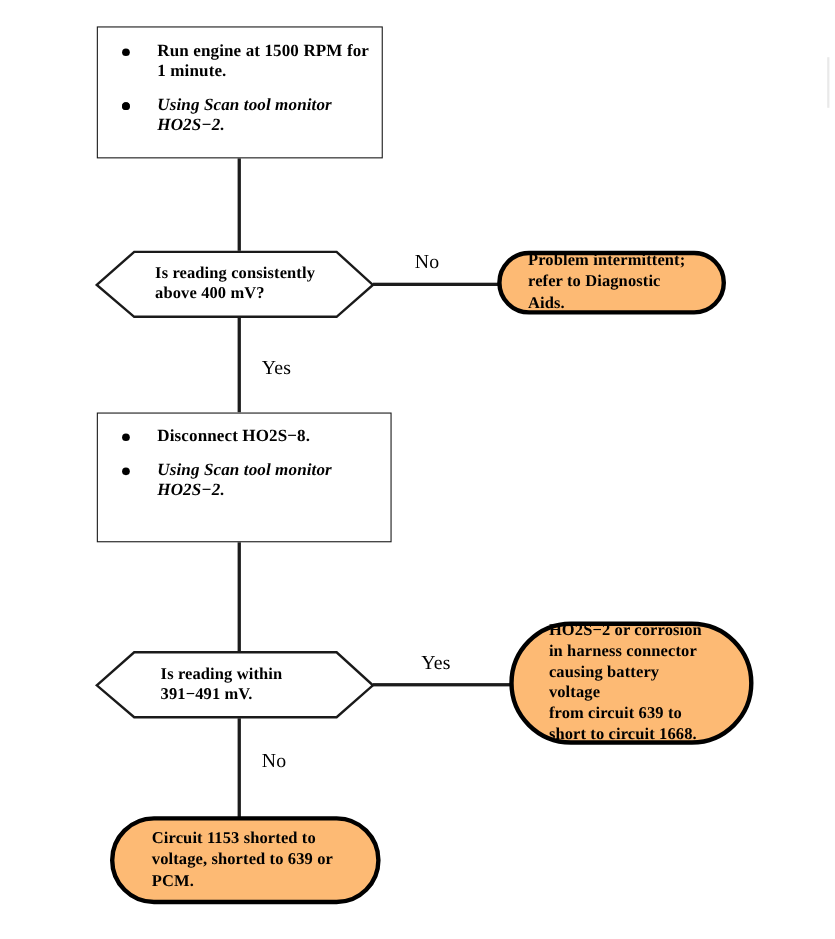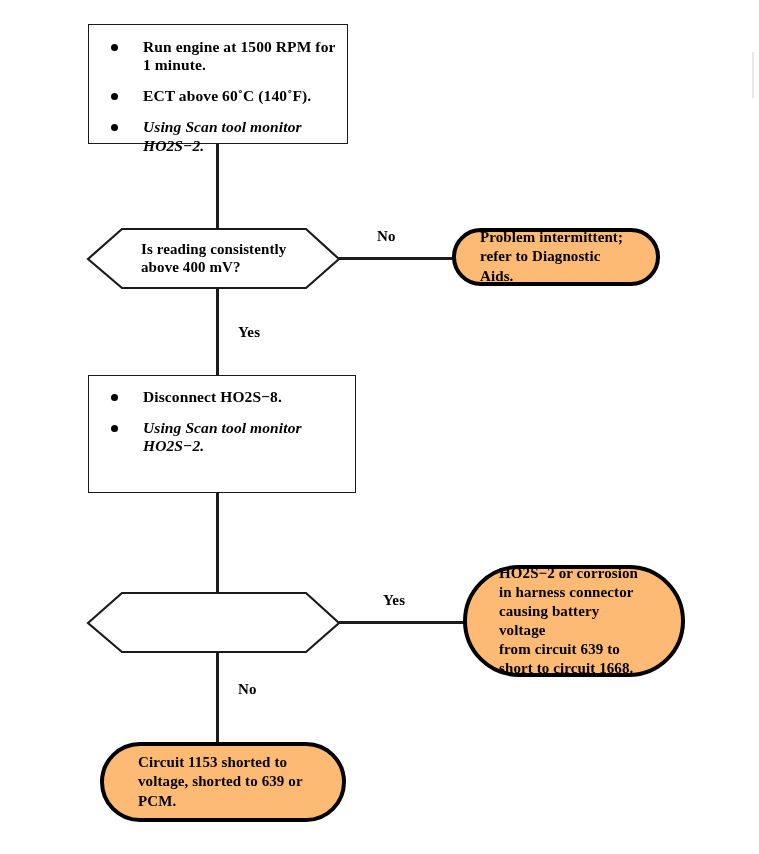--- a/index.html
+++ b/index.html
@@ -93,22 +93,22 @@
     width: 3px;
     background: #1c1c1c;
   }
   .conn-h {
     position: absolute;
     height: 3px;
     background: #1c1c1c;
   }
   .edge-label {
     position: absolute;
-    font-size: 15px;
-    font-weight: bold;
+    font-size: 18px;
+    font-weight: normal;
     letter-spacing: 0.2px;
   }
   .page-edge {
     position: absolute;
     background: #e9e9e9;
   }
 </style>
 </head>
 <body>
 
@@ -118,21 +118,20 @@
 
   <div class="proc-box" style="left:88px; top:24px; width:260px; height:120px;">
     <ul class="bullet-list" style="margin-top:13px;">
       <li class="bullet-item">
         <span class="dot"></span>
         <span style="white-space:pre-line;">Run engine at 1500 RPM for
 1 minute.</span>
       </li>
       <li class="bullet-item">
         <span class="dot"></span>
-        <span style="white-space:pre-line;">ECT above 60˚C (140˚F).</span>
       </li>
       <li class="bullet-item">
         <span class="dot"></span>
         <span style="white-space:pre-line;">Using Scan tool monitor
 HO2S−2.</span>
       </li>
     </ul>
   </div>
 
   <div class="conn-v" style="left:216px; top:144px; height:84px;"></div>
@@ -169,20 +168,22 @@
       </li>
     </ul>
   </div>
 
   <div class="conn-v" style="left:216px; top:493px; height:100px;"></div>
 
   <div class="decision" style="left:88px; top:592px; width:252px; height:62px;">
     <svg width="252" height="62" viewBox="0 0 252 62">
       <polygon points="0,31 34,1 218,1 251,31 218,60 34,60" fill="#ffffff" stroke="#1a1a1a" stroke-width="2.2"></polygon>
     </svg>
+    <div class="dec-text" style="left:58px; top:12px; width:180px;">Is reading within
+391−491 mV.</div>
   </div>
 
   <div class="conn-h" style="left:339px; top:621px; width:126px;"></div>
   <div class="edge-label" style="left:383px; top:592px;">Yes</div>
 
   <div class="terminal" style="left:463px; top:565px; width:222px; height:112px; border-radius:56px; padding:0 32px;">
     <div class="term-text">HO2S−2 or corrosion
 in harness connector
 causing battery voltage
 from circuit 639 to

